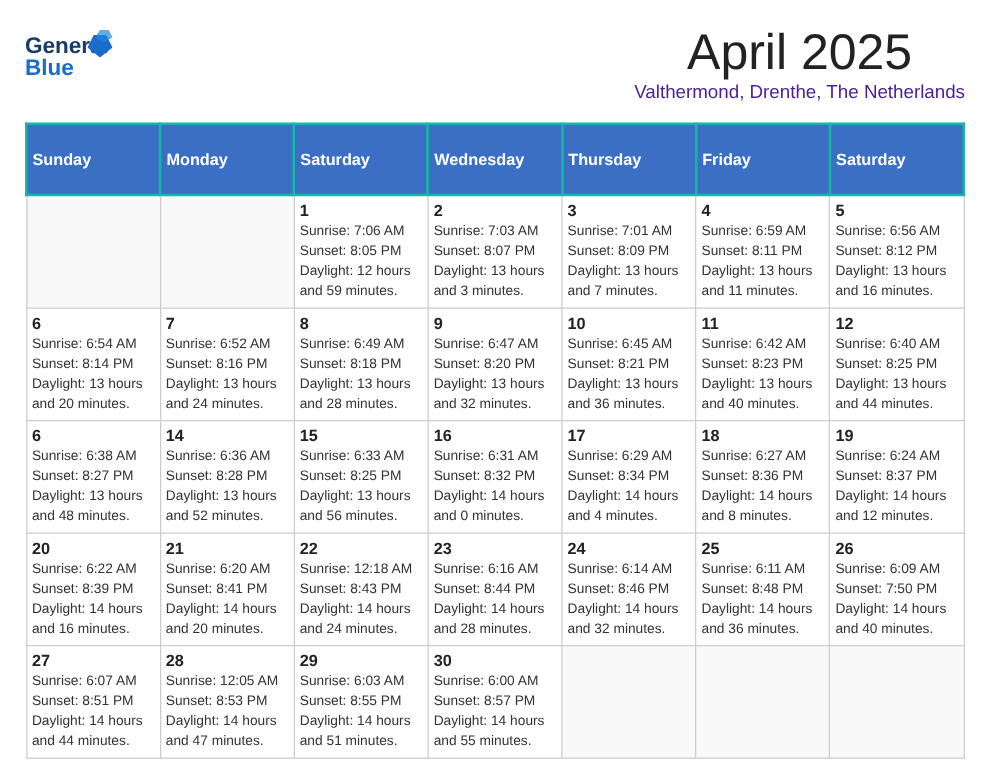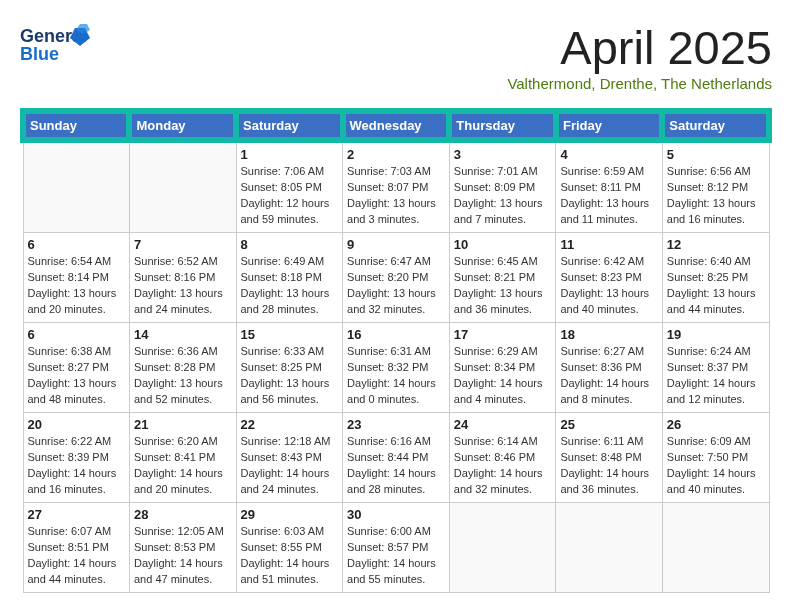--- a/index.html
+++ b/index.html
@@ -13,41 +13,42 @@
     .header {
       display: flex;
       justify-content: space-between;
       align-items: flex-start;
       margin-bottom: 16px;
     }
     .title-block {
       text-align: right;
     }
     .month-title {
-      font-size: 47px;
+      font-size: 40px;
       color: #222;
       font-weight: normal;
+      text-align: center;
     }
     .location {
       font-size: 15px;
-      color: #4d7c0f;
+      color: #4c1d95;
     }
     .calendar {
       width: 100%;
       border-collapse: collapse;
       font-size: 11px;
     }
     .calendar th {
       background: #3a6fc4;
       color: #fff;
-      padding: 4px 4px;
+      padding: 20px 4px;
       font-size: 13px;
       font-weight: bold;
       text-align: left;
-      border: 6px solid #14b8a6;
+      border: 2px solid #14b8a6;
     }
     .calendar td {
       border: 1px solid #ccc;
       vertical-align: top;
       padding: 4px;
       width: 107px;
       min-height: 80px;
       height: 90px;
       background: #fff;
     }

